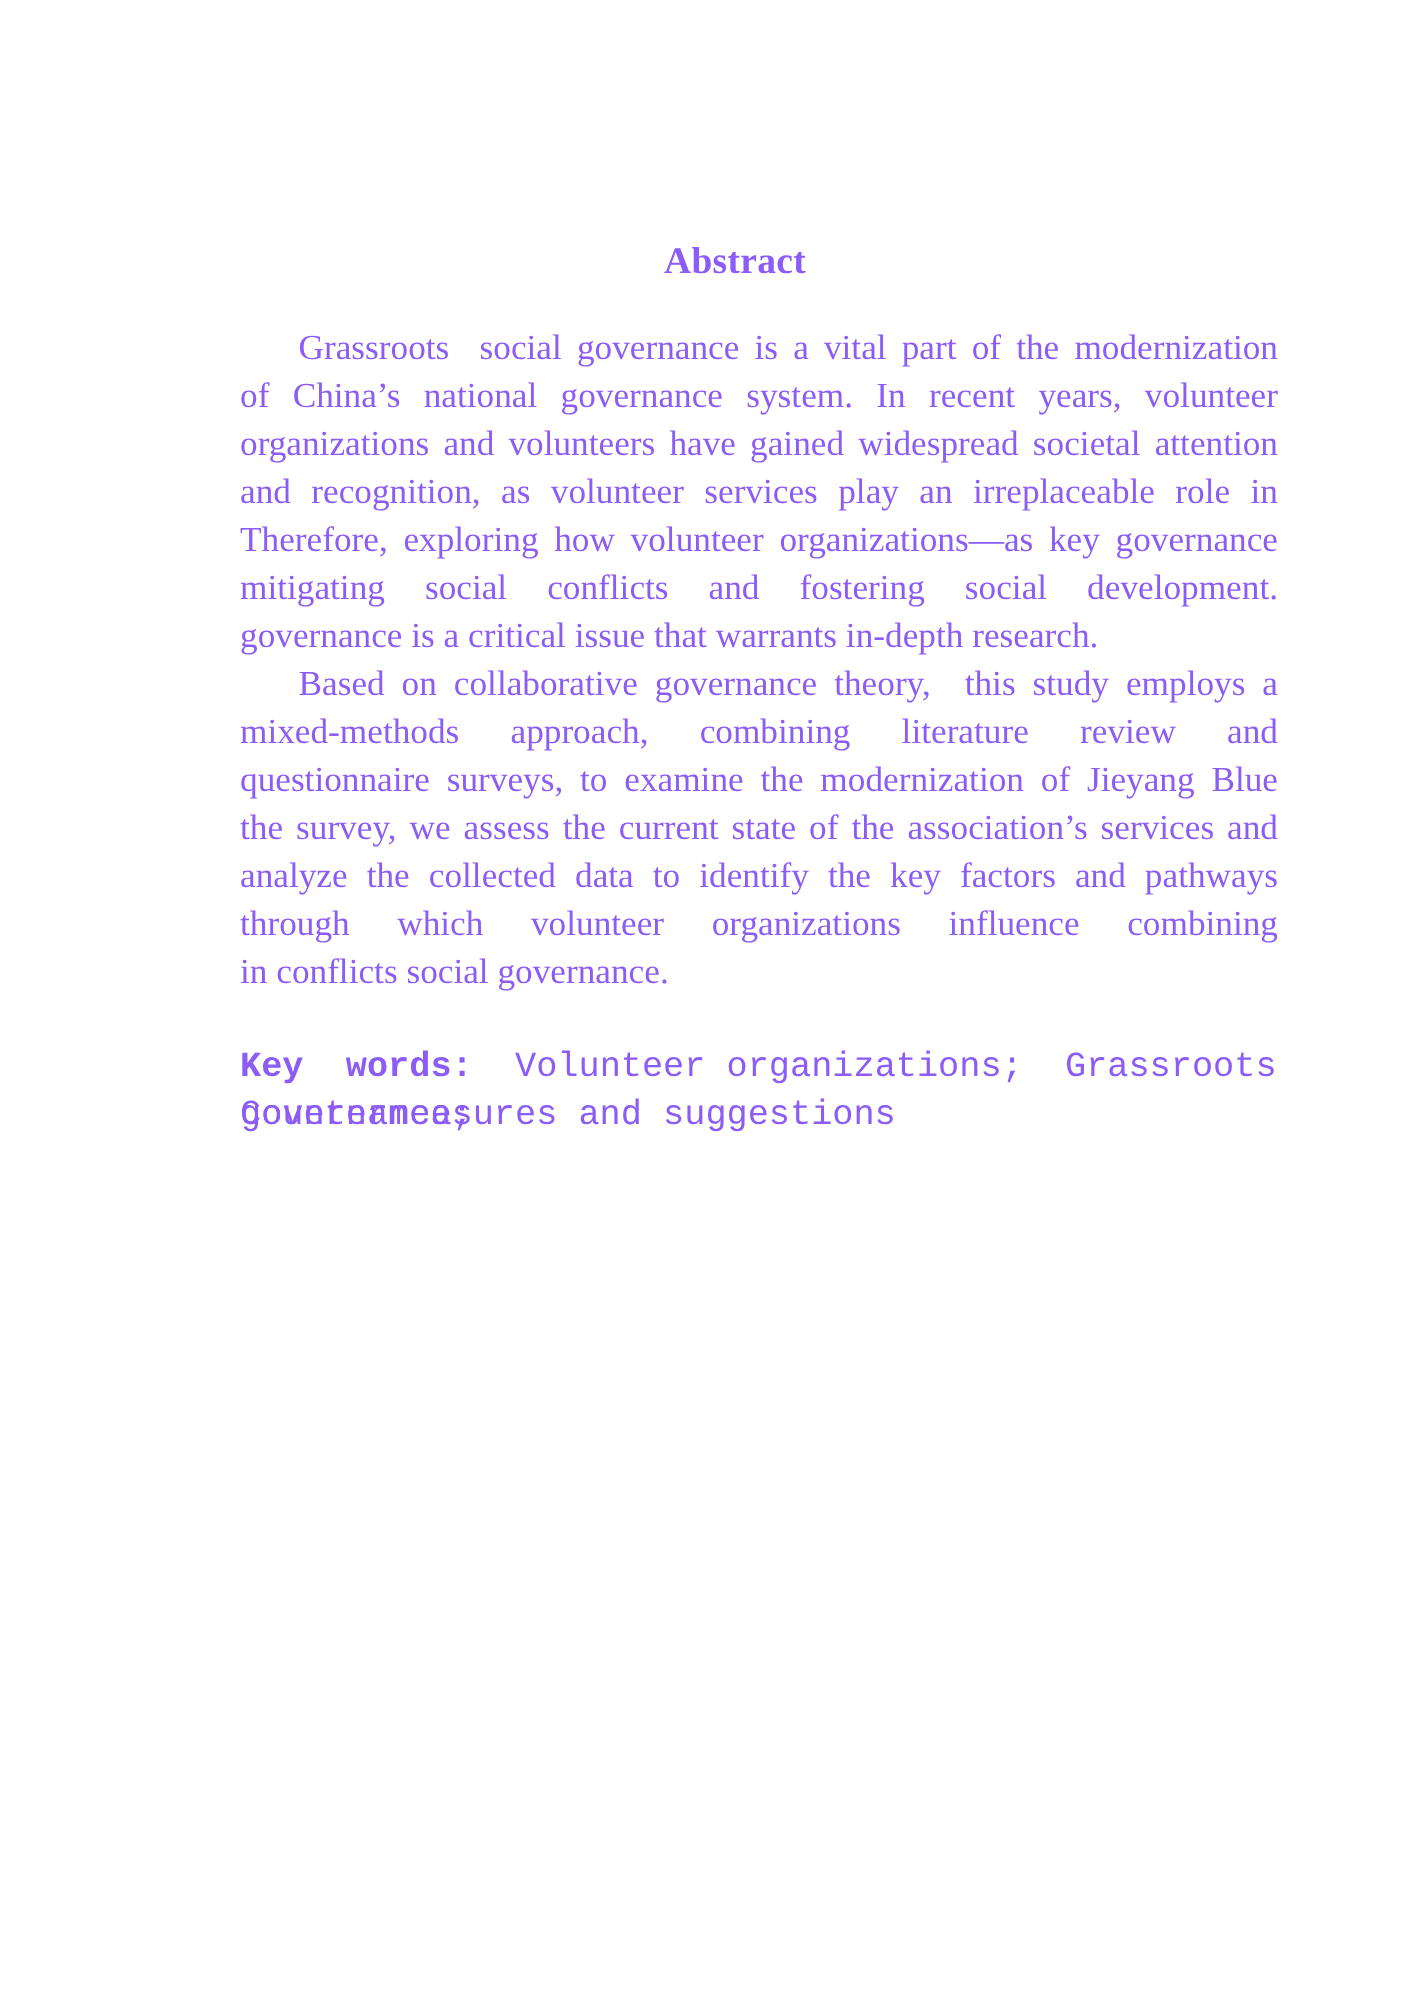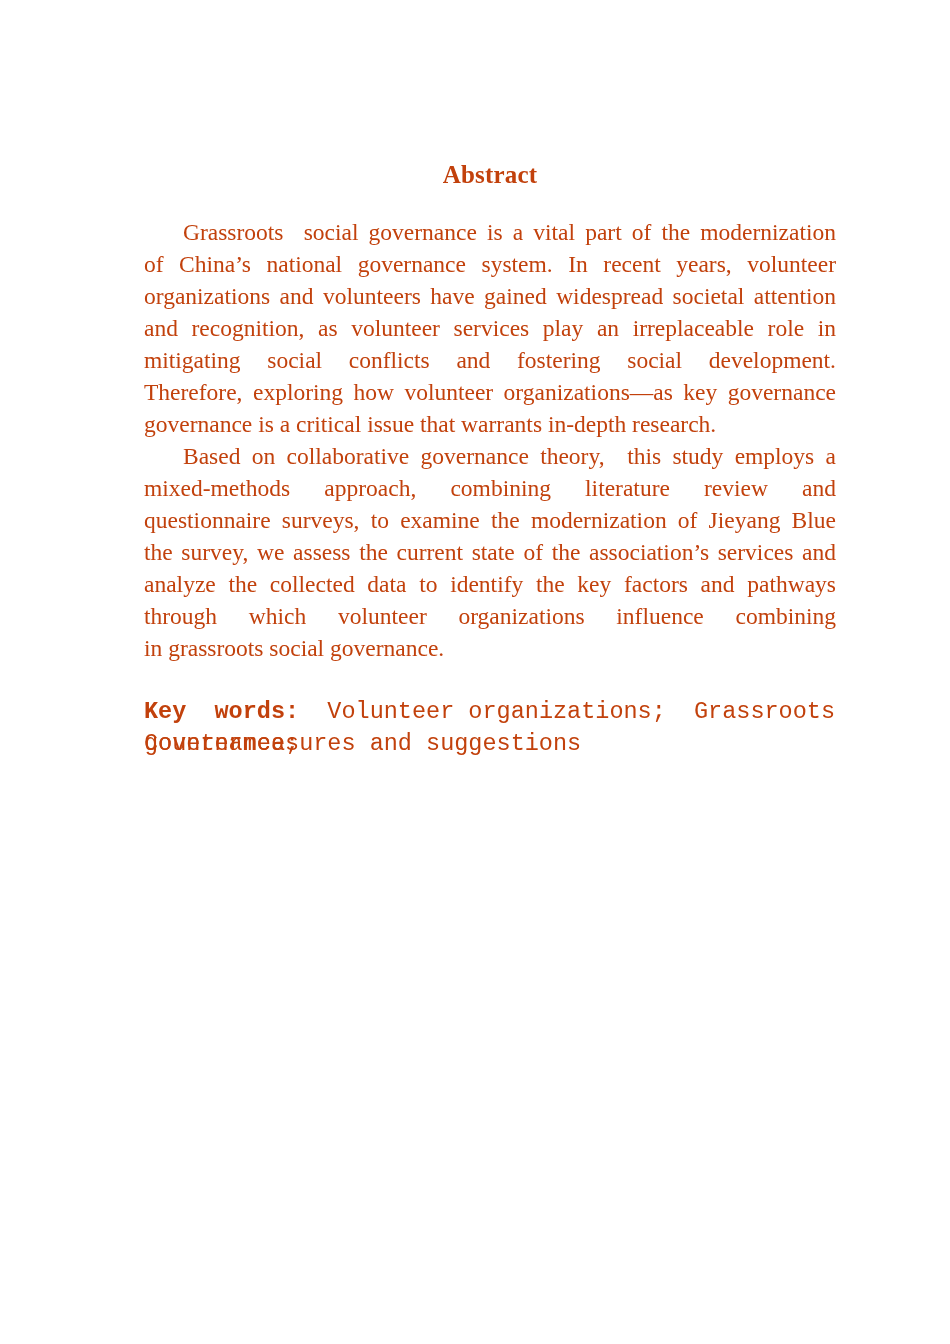--- a/index.html
+++ b/index.html
@@ -22,21 +22,21 @@
     width: 692px;
     text-align: center;
     font-size: 25px;
     font-weight: bold;
     line-height: 36px;
     letter-spacing: 0.2px;
   }
   .text-block {
     position: absolute;
     top: 216px;
-    left: 144px;
+    left: 160px;
     width: 692px;
     font-size: 23.5px;
   }
   .paragraph {
     margin: 0;
   }
   .line {
     height: 32px;
     line-height: 32px;
     text-align: justify;
@@ -57,44 +57,44 @@
     line-height: 32px;
     text-align: left;
   }
   .kw-label {
     font-weight: bold;
   }
 </style>
 </head>
 <body>
 
-<div class="page" style="color: #c2410c; background: rgb(255, 255, 255);">
+<div class="page" style="color: #8b5cf6; background: rgb(255, 255, 255);">
 
   <div class="doc-title">Abstract</div>
 
   <div class="text-block">
 
     <div id="paragraphs">
         <div class="paragraph">
           <div class="line first">Grassroots&nbsp; social governance is a vital part of the modernization</div>
           <div class="line">of China’s national governance system. In recent years, volunteer</div>
           <div class="line">organizations and volunteers have gained widespread societal attention</div>
           <div class="line">and recognition, as volunteer services play an irreplaceable role in</div>
+          <div class="line">Therefore, exploring how volunteer organizations—as key governance</div>
           <div class="line">mitigating social conflicts and fostering social development.</div>
-          <div class="line">Therefore, exploring how volunteer organizations—as key governance</div>
           <div class="line last">governance is a critical issue that warrants in-depth research.</div>
         </div>
         <div class="paragraph">
           <div class="line first">Based on collaborative governance theory,&nbsp; this study employs a</div>
           <div class="line">mixed-methods approach, combining literature review and</div>
           <div class="line">questionnaire surveys, to examine the modernization of Jieyang Blue</div>
           <div class="line">the survey, we assess the current state of the association’s services and</div>
           <div class="line">analyze the collected data to identify the key factors and pathways</div>
           <div class="line">through which volunteer organizations influence combining</div>
-          <div class="line last">in grassroots social governance.</div>
+          <div class="line last">in conflicts social governance.</div>
         </div>
       </div>
 
     <div class="keywords">
       <div class="kw-line">
         <span class="kw-label">Key&nbsp; words:</span><span>&nbsp; Volunteer organizations;&nbsp; Grassroots governance;</span>
       </div>
       <div class="kw-line">Countermeasures and suggestions</div>
     </div>
 

